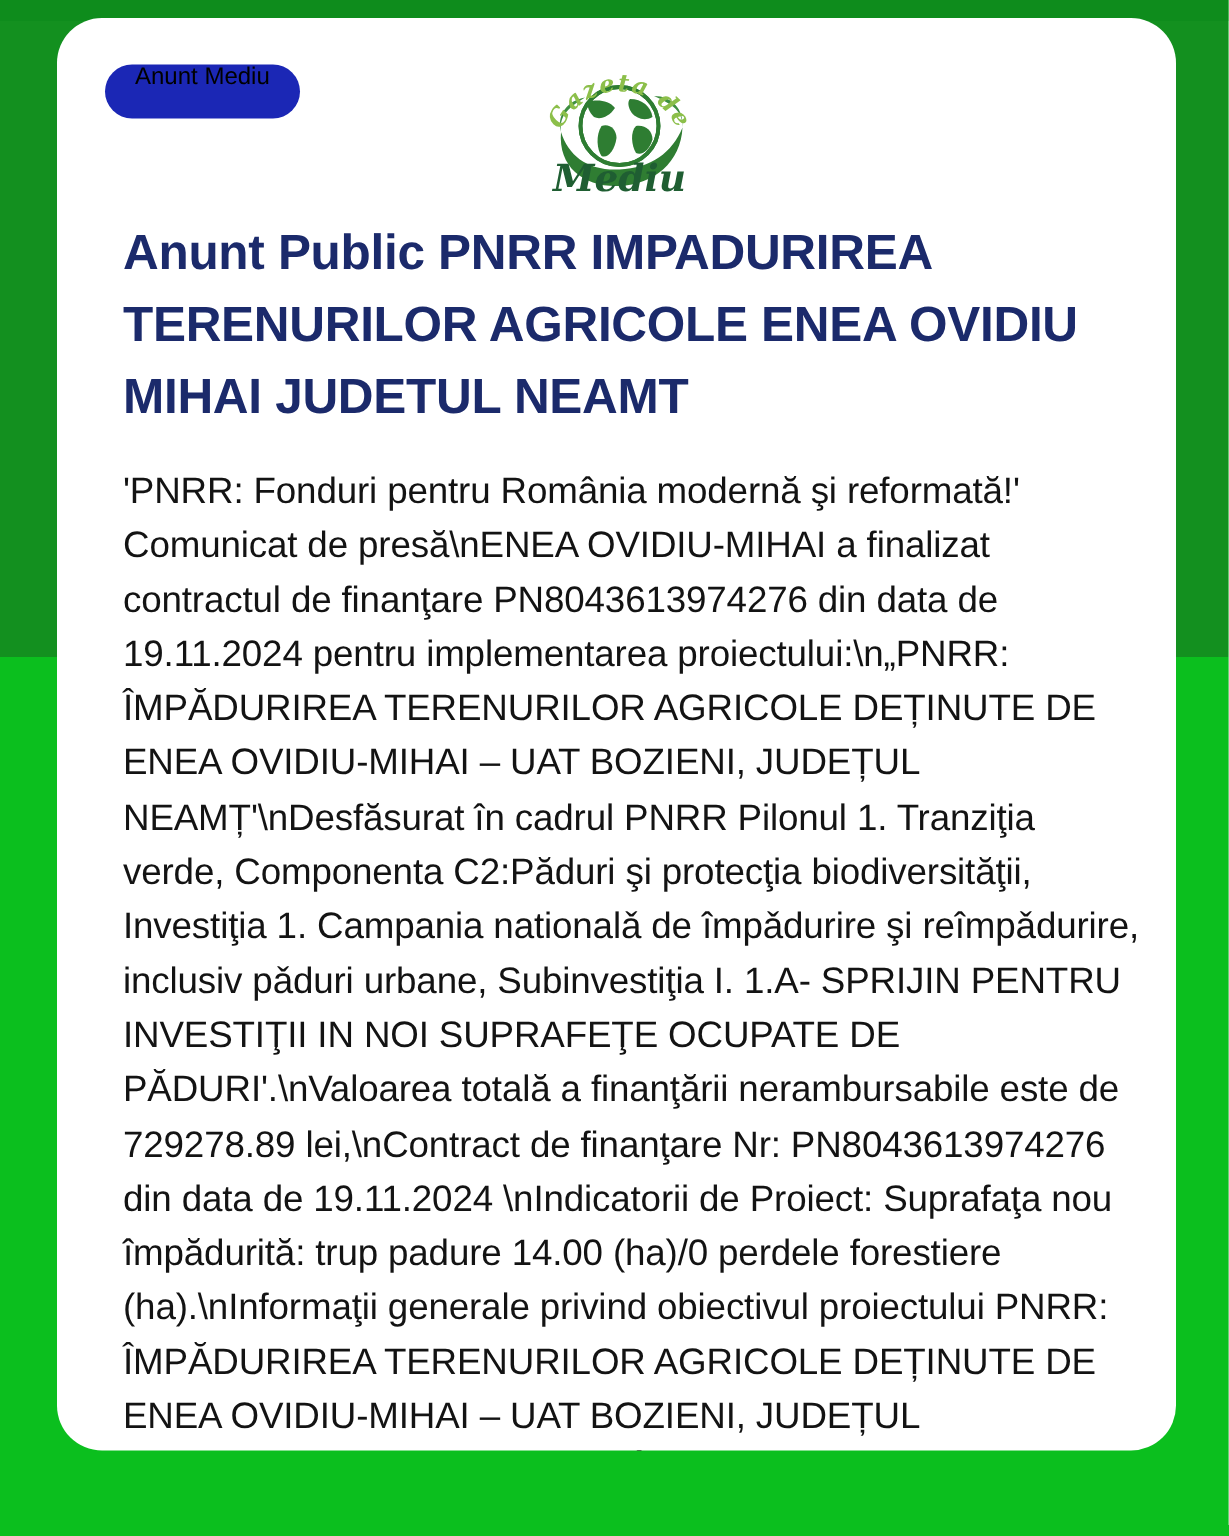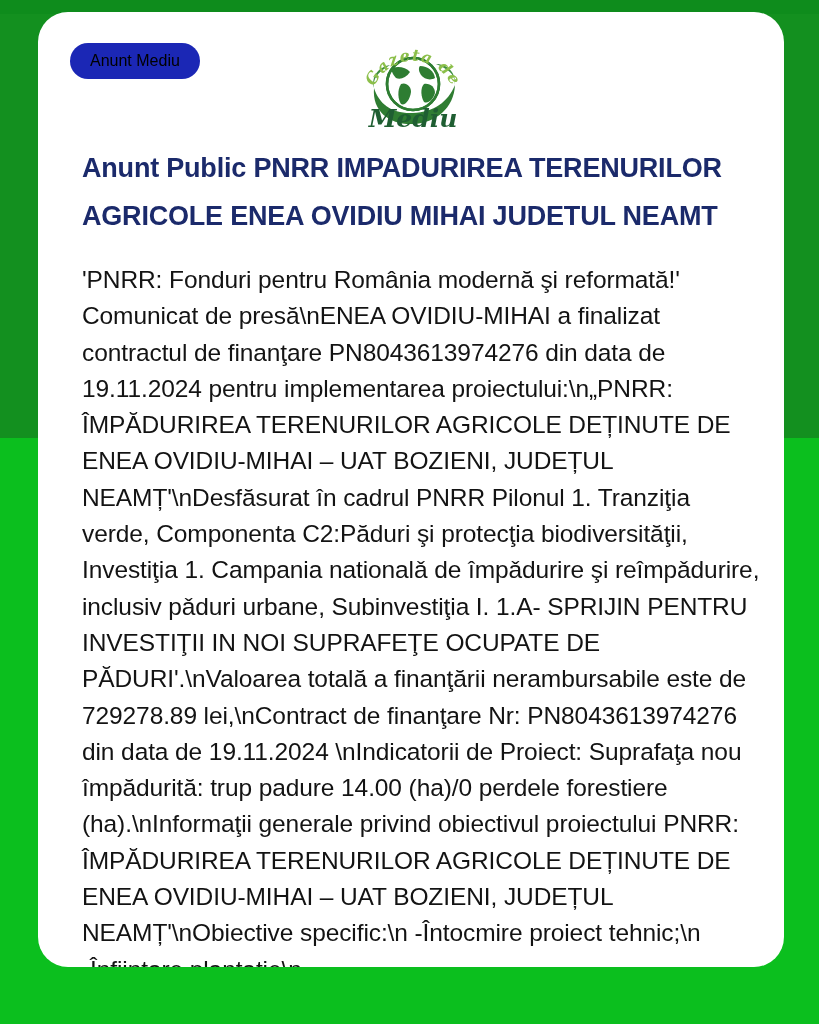--- a/index.html
+++ b/index.html
@@ -56,38 +56,37 @@
 
   #badge {
     position:absolute;
     left:32px;
     top:31px;
     height:36px;
     padding:0 20px;
     background:#1B27B5;
     border-radius:18px;
     display:flex;
-    align-items:center;
     justify-content:center;
   }
 
   #logo {
     position:absolute;
     left:318px;
     top:16px;
     width:114px;
     height:114px;
   }
   #logo svg { display:block; width:114px; height:114px; }
 
   
   #title {
     margin:0 28px 0 44px;
     color:#1B2A6B;
-    font-size:27px;
+    font-size:33px;
     font-weight:bold;
     line-height:48px;
     letter-spacing:-0.2px;
   }
 
   
   #body-text {
     margin:22px 22px 0 44px;
     color:#131313;
     font-size:24.5px;

